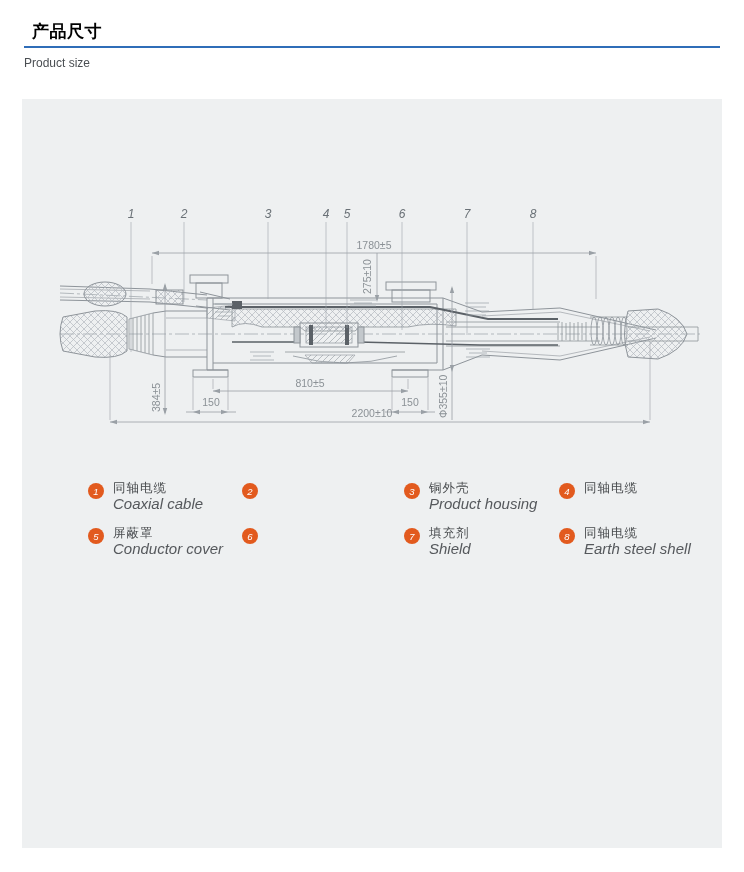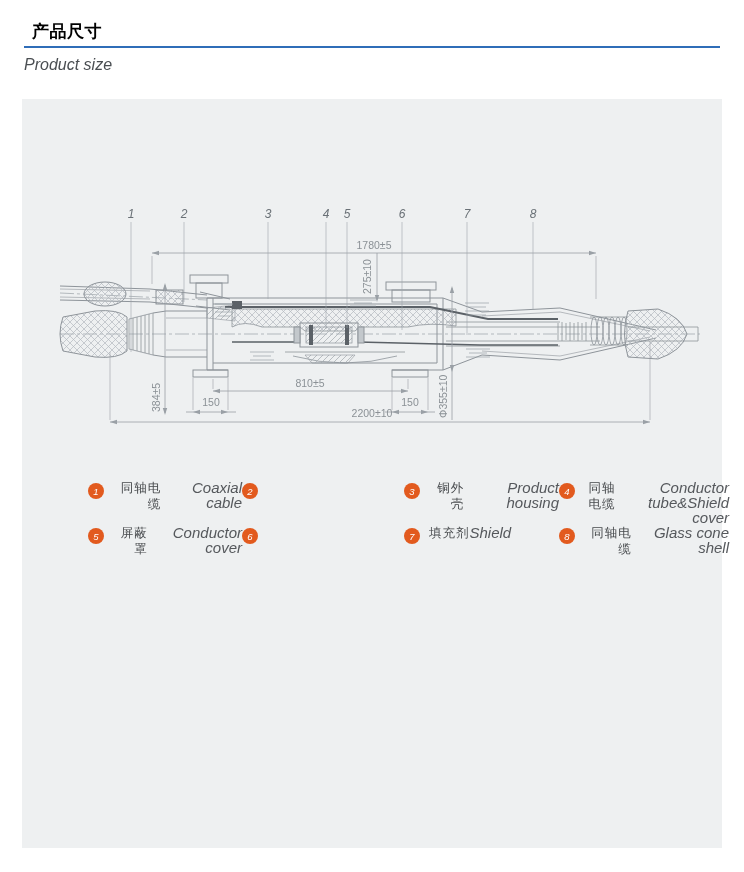--- a/index.html
+++ b/index.html
@@ -2,36 +2,36 @@
 <html><head>
 <meta charset="utf-8">
 <style>
   html,body{margin:0;padding:0;background:#ffffff;}
   body{width:744px;height:872px;position:relative;overflow:hidden;
        font-family:"Liberation Sans","DejaVu Sans",sans-serif;}
 
   .page-title{position:absolute;left:24px;top:20px;font-size:17px;font-weight:bold;
               color:#000000;letter-spacing:.5px;margin-left:8px;}
   .title-rule{position:absolute;left:24px;top:46px;width:696px;height:2px;background:#2f6db8;}
-  .page-subtitle{position:absolute;left:24px;top:56px;font-size:16px;font-style:italic;color:#4a4e52;}
+  .page-subtitle{position:absolute;left:24px;top:56px;font-size:12px;color:#4a4e52;}
 
   .panel{position:absolute;left:22px;top:99px;width:700px;height:749px;background:#eef0f1;}
 
   svg.diagram{position:absolute;left:0;top:0;width:700px;height:360px;display:block;}
   .dimtxt{font-size:10.5px;fill:#8b9196;font-family:"Liberation Sans","DejaVu Sans",sans-serif;}
   .callout{font-size:12px;font-style:italic;fill:#697076;
            font-family:"Liberation Sans","DejaVu Sans",sans-serif;}
 
   .legend{position:absolute;left:66px;top:381px;display:grid;
           grid-template-columns:154px 162px 155px 170px;grid-auto-rows:45px;}
   .lg-item{display:flex;align-items:flex-start;gap:9px;}
   .badge{width:16px;height:16px;border-radius:50%;background:#e25a1e;color:#fff;
          font-size:9.5px;font-style:italic;display:flex;align-items:center;
          justify-content:center;flex:none;margin-top:3px;}
-  .lg-texts{display:flex;flex-direction:row;text-align:right;}
+  .lg-texts{display:flex;flex-direction:column;}
   .zh{font-size:12.5px;color:#46494c;line-height:16px;letter-spacing:1px;}
   .en{font-size:15px;font-style:italic;color:#55585c;line-height:15px;}
 </style>
 </head>
 <body>
 
 <div class="page-title">产品尺寸</div>
 <div class="title-rule"></div>
 <div class="page-subtitle">Product size</div>
 
@@ -189,21 +189,20 @@
       <span class="lg-texts">
         <span class="zh">铜外壳</span>
         <span class="en">Product housing</span>
       </span>
     </div>
 
     <div class="lg-item">
       <span class="badge">4</span>
       <span class="lg-texts">
         <span class="zh">同轴电缆</span>
-        <span class="en">Conductor tube&amp;Shield cover</span>
       </span>
     </div>
 
     <div class="lg-item">
       <span class="badge">5</span>
       <span class="lg-texts">
         <span class="zh">屏蔽罩</span>
         <span class="en">Conductor cover</span>
       </span>
     </div>
@@ -217,18 +216,18 @@
       <span class="lg-texts">
         <span class="zh">填充剂</span>
         <span class="en">Shield</span>
       </span>
     </div>
 
     <div class="lg-item">
       <span class="badge">8</span>
       <span class="lg-texts">
         <span class="zh">同轴电缆</span>
-        <span class="en">Glass cone shell</span>
+        <span class="en">Earth steel shell</span>
       </span>
     </div>
 
   </div>
 </div>
 
 </body></html>

